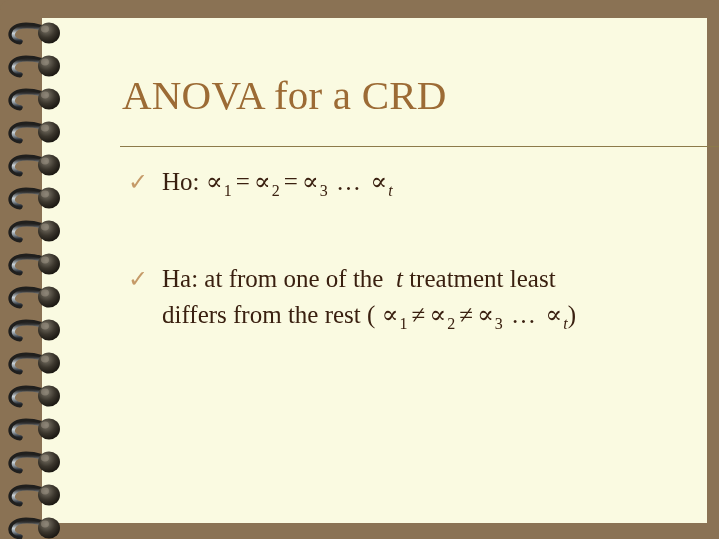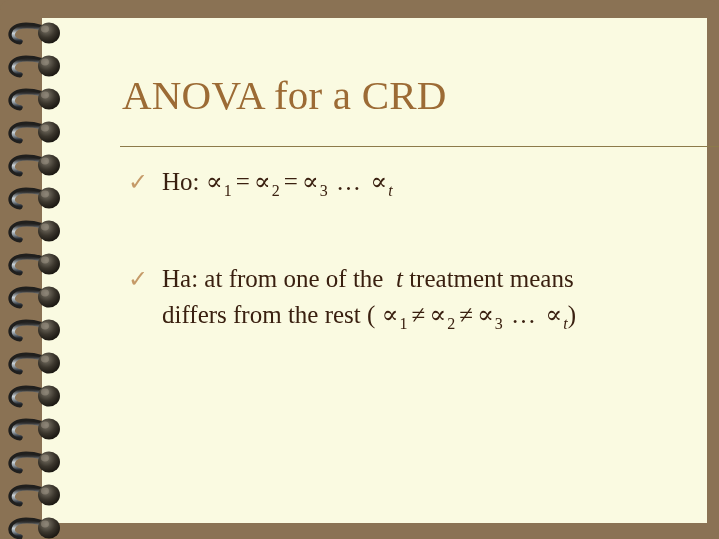--- a/index.html
+++ b/index.html
@@ -139,21 +139,21 @@
       <div class="bullet-row first">
         <span class="check">✓</span>
         <span class="bullet-text nowrap">
           <span>Ho:</span><span>&nbsp;</span><span class="sym">∝</span><span class="sub">1</span><span class="op">=</span><span class="sym">∝</span><span class="sub">2</span><span class="op">=</span><span class="sym">∝</span><span class="sub">3</span><span>&nbsp;</span><span class="ell">…</span><span>&nbsp;</span><span class="sym">∝</span><span class="sub ital">t</span>
         </span>
       </div>
 
       <div class="bullet-row second">
         <span class="check">✓</span>
         <span class="bullet-text nowrap">
-          <span>Ha:</span><span>&nbsp;</span><span>at from one of the</span><span>&nbsp;&nbsp;</span><span class="ital">t</span><span>&nbsp;</span><span>treatment means</span>
+          <span>Ha:</span><span>&nbsp;</span><span>at from one of the</span><span>&nbsp;&nbsp;</span><span class="ital">t</span><span>&nbsp;</span><span>treatment least</span>
         </span>
         <span class="line2 nowrap">
           <span>differs from the rest (</span><span>&nbsp;</span><span class="sym">∝</span><span class="sub">1</span><span class="op">≠</span><span class="sym">∝</span><span class="sub">2</span><span class="op">≠</span><span class="sym">∝</span><span class="sub">3</span><span>&nbsp;</span><span class="ell">…</span><span>&nbsp;</span><span class="sym">∝</span><span class="sub ital">t</span><span>)</span>
         </span>
       </div>
 
     </div>
   </div>
 
   <div class="spiral" id="spiral">

